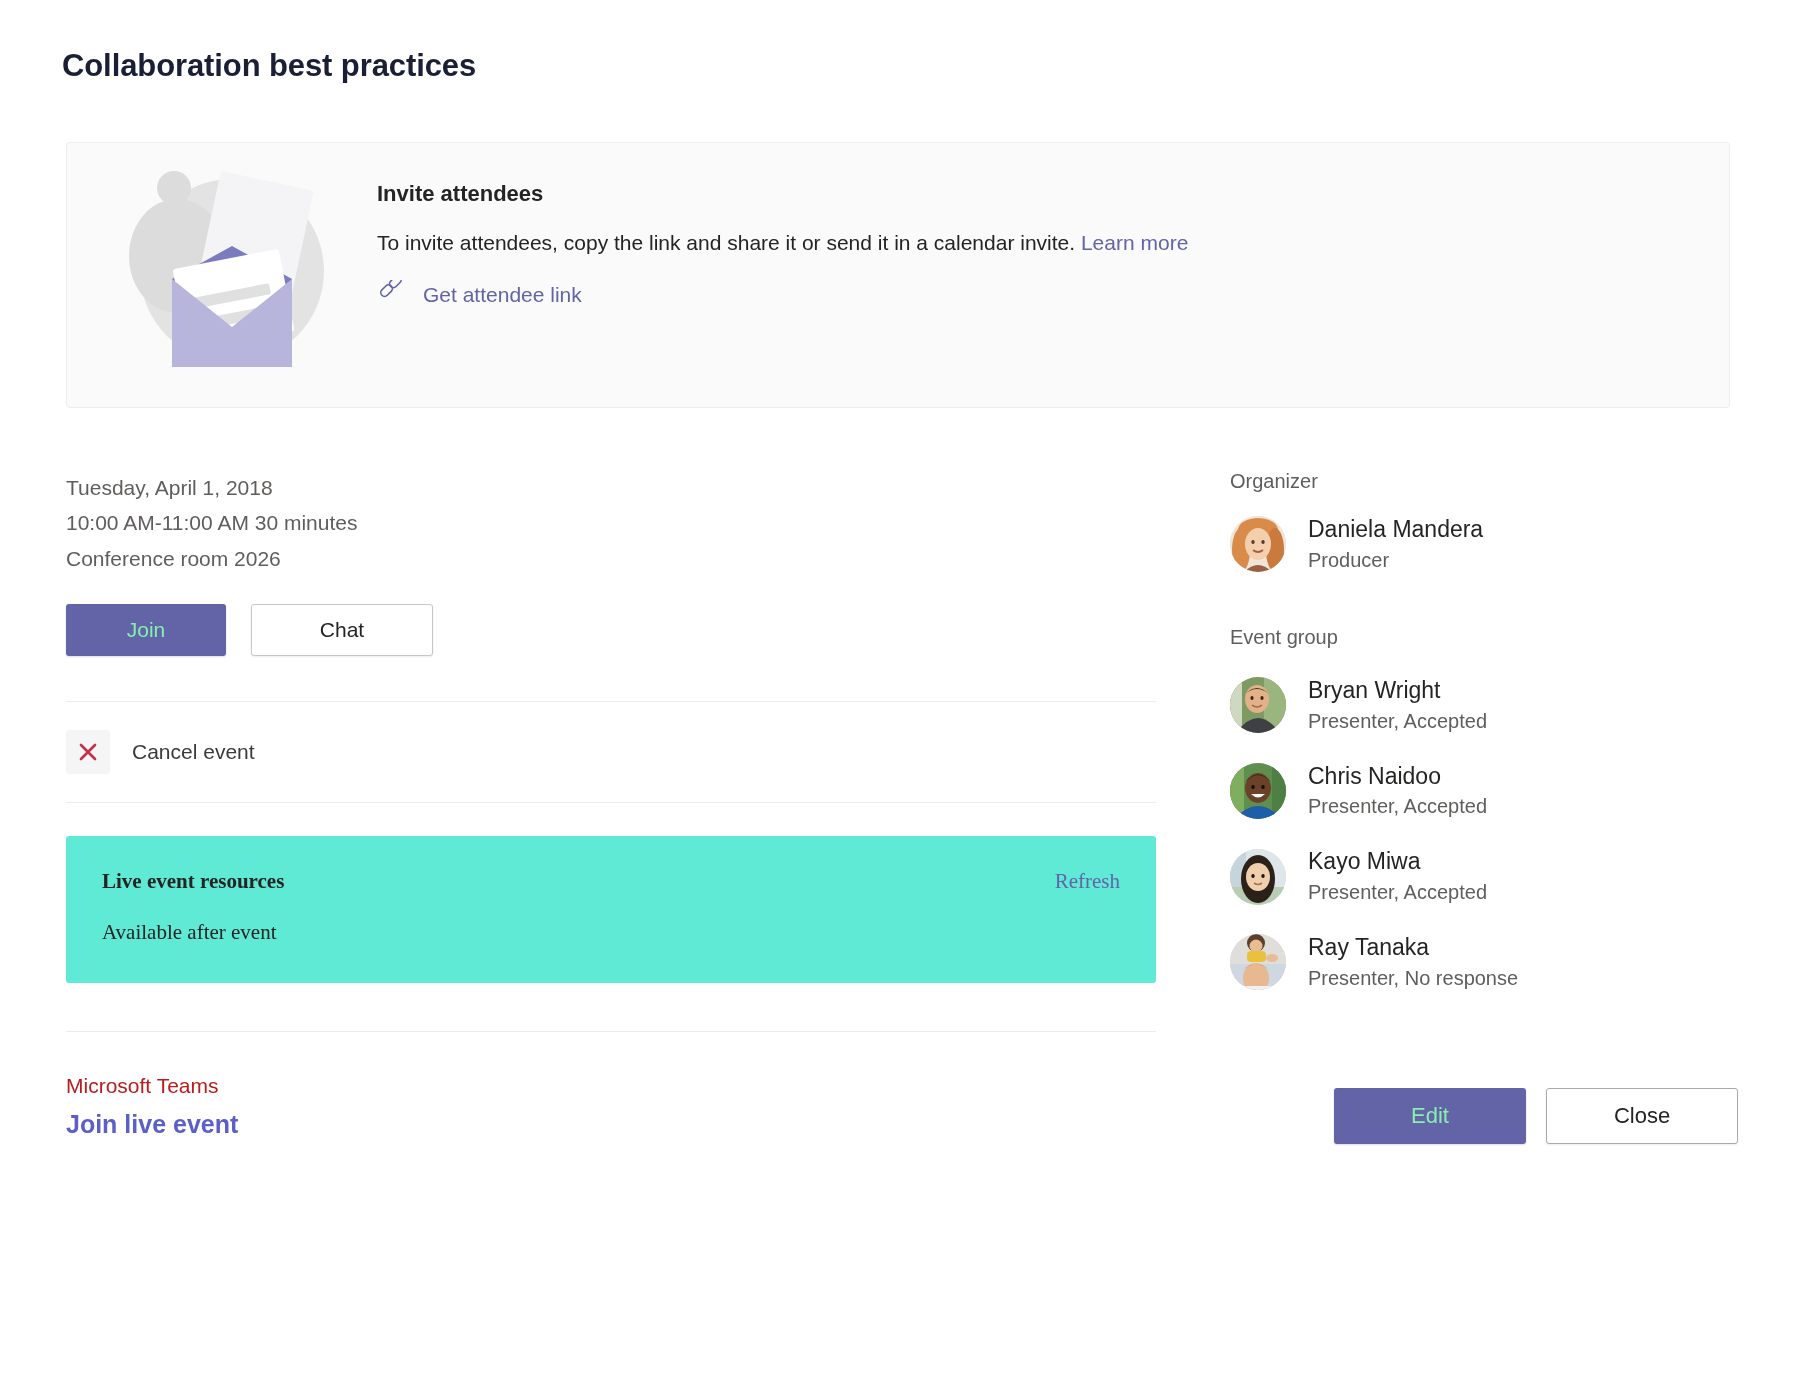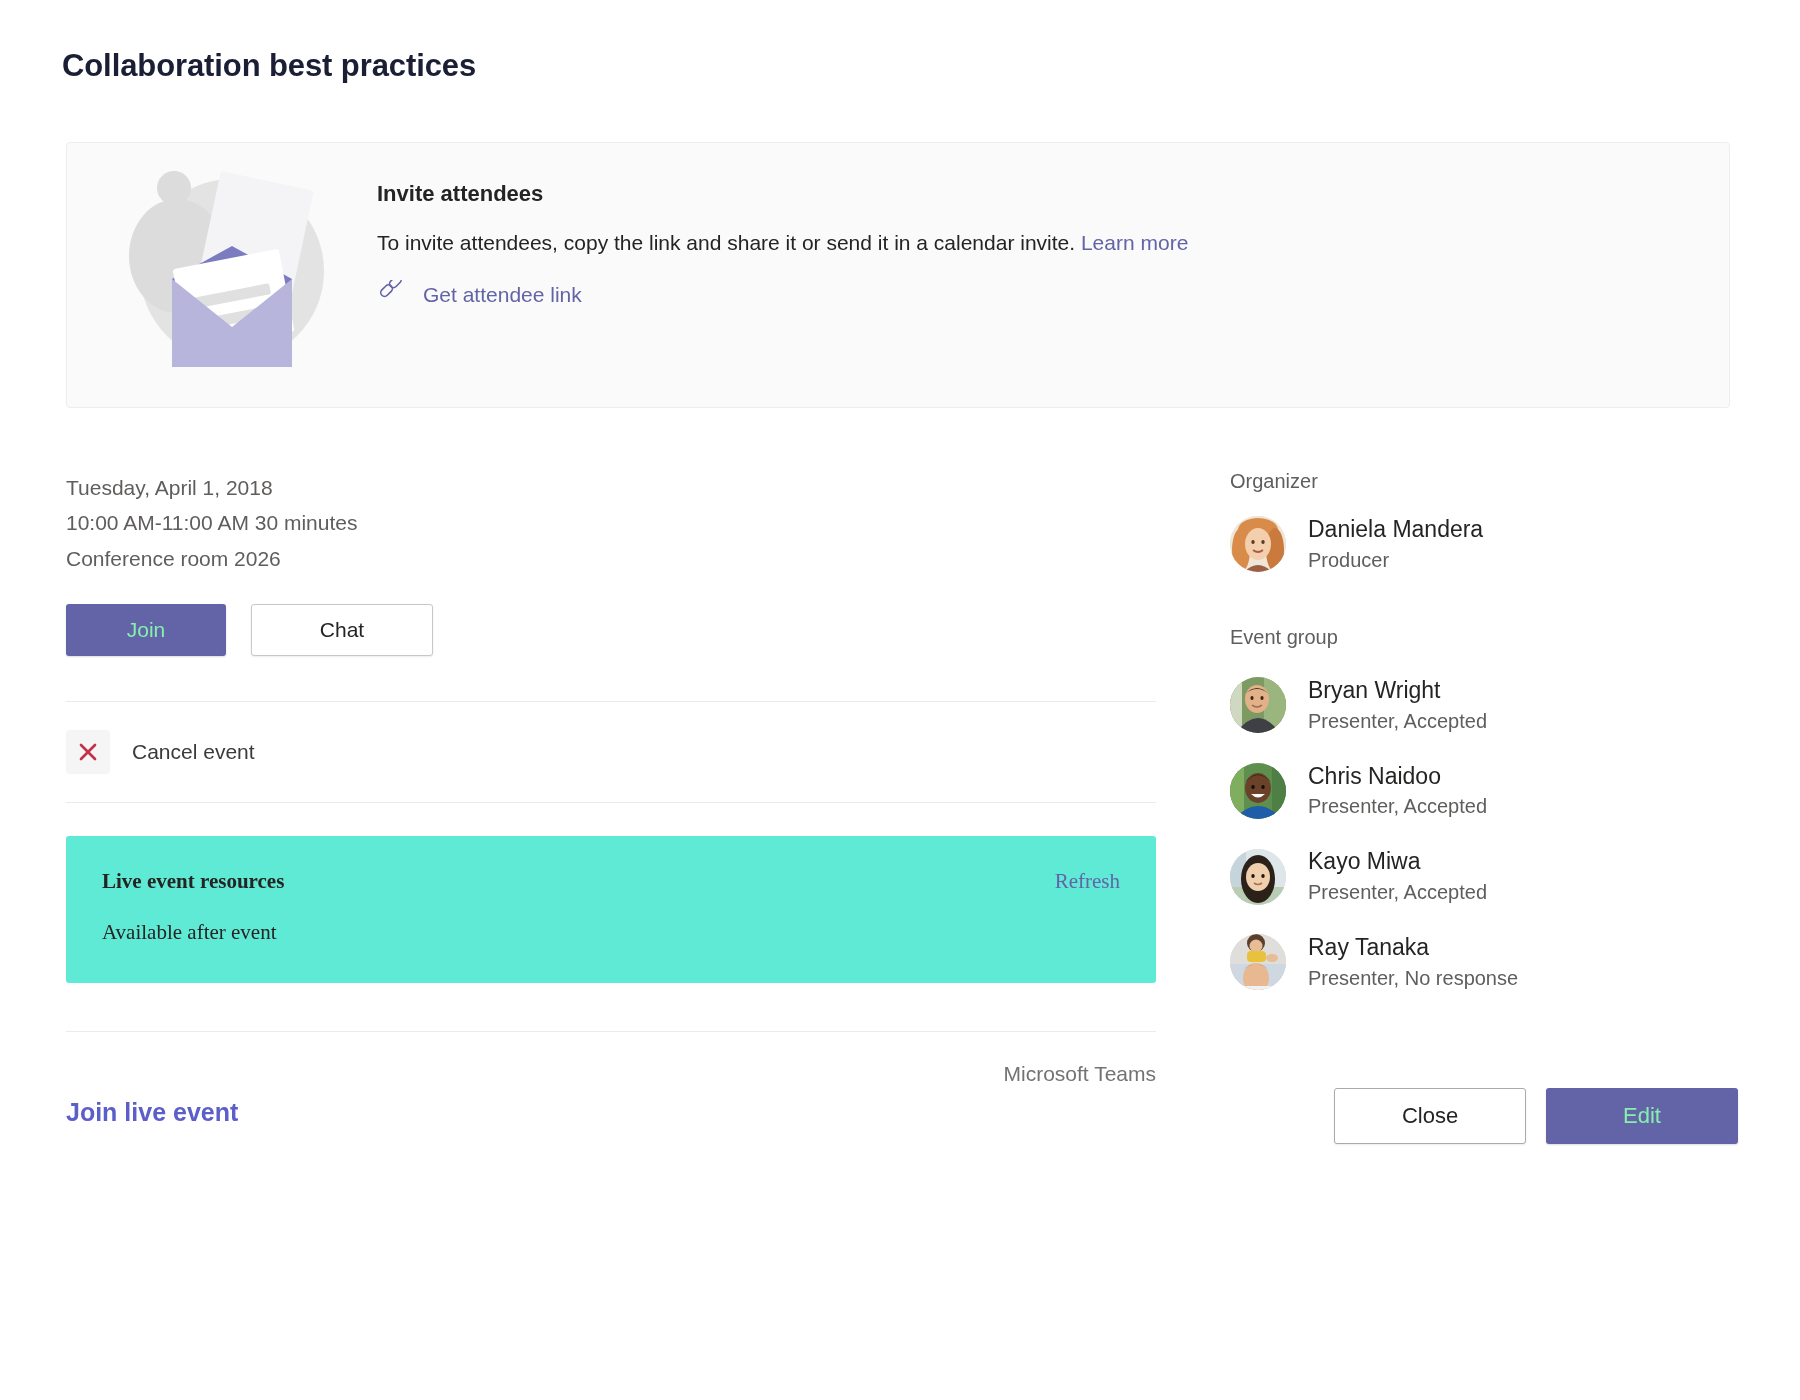--- a/index.html
+++ b/index.html
@@ -163,24 +163,23 @@
     color: #6264a7;
     cursor: pointer;
   }
 
   .bottom-divider {
     margin-top: 48px;
     height: 1px;
     background: #ebebeb;
   }
   .teams-label {
-    margin-top: 30px;
-    font-size: 21px;
-    color: #737373;
-    text-align: right;
+    margin-top: 42px;
+    font-size: 21px;
+    color: #b91c1c;
   }
   .join-live {
     margin-top: 12px;
     font-size: 25px;
     font-weight: bold;
     color: #5b5fc7;
     cursor: pointer;
   }
 
   
@@ -422,17 +421,17 @@
         <span class="person-text">
           <span class="person-name">Ray Tanaka</span>
           <span class="person-role">Presenter, No response</span>
         </span>
       </div>
 
     </div>
   </div>
 
   <div class="footer">
+    <div class="btn btn-primary">Edit</div>
     <div class="btn btn-secondary">Close</div>
-    <div class="btn btn-primary">Edit</div>
   </div>
 
 </div>
 
 </body></html>

